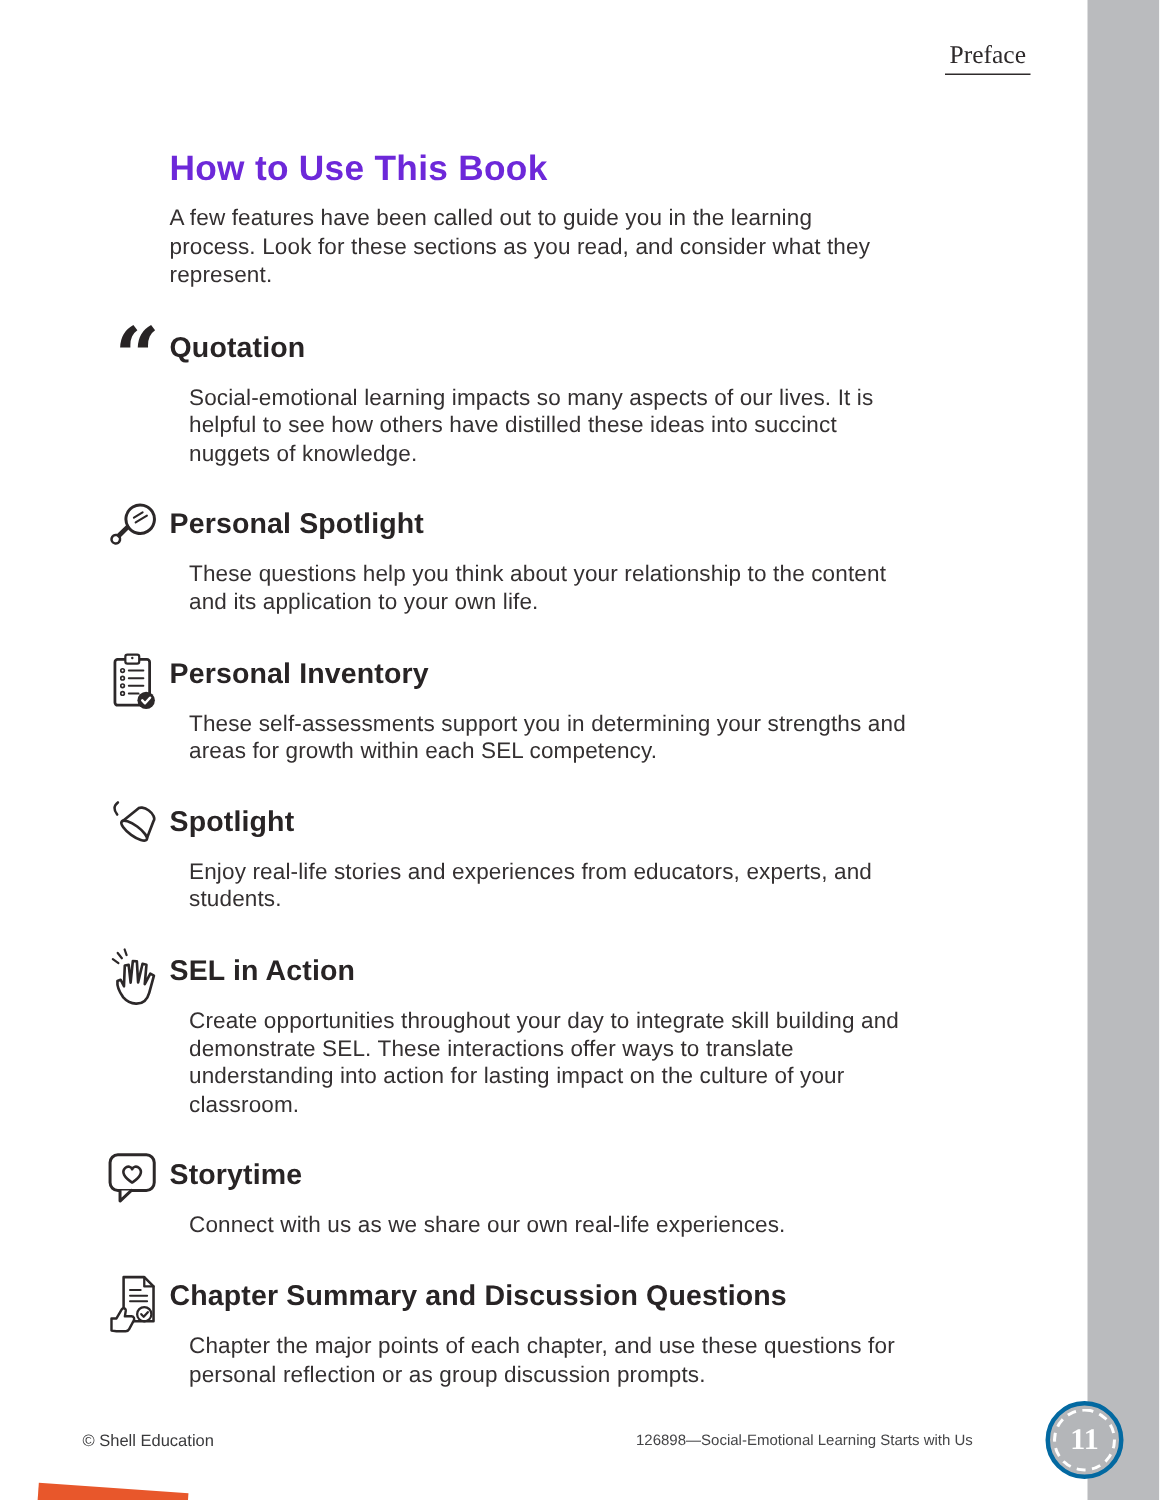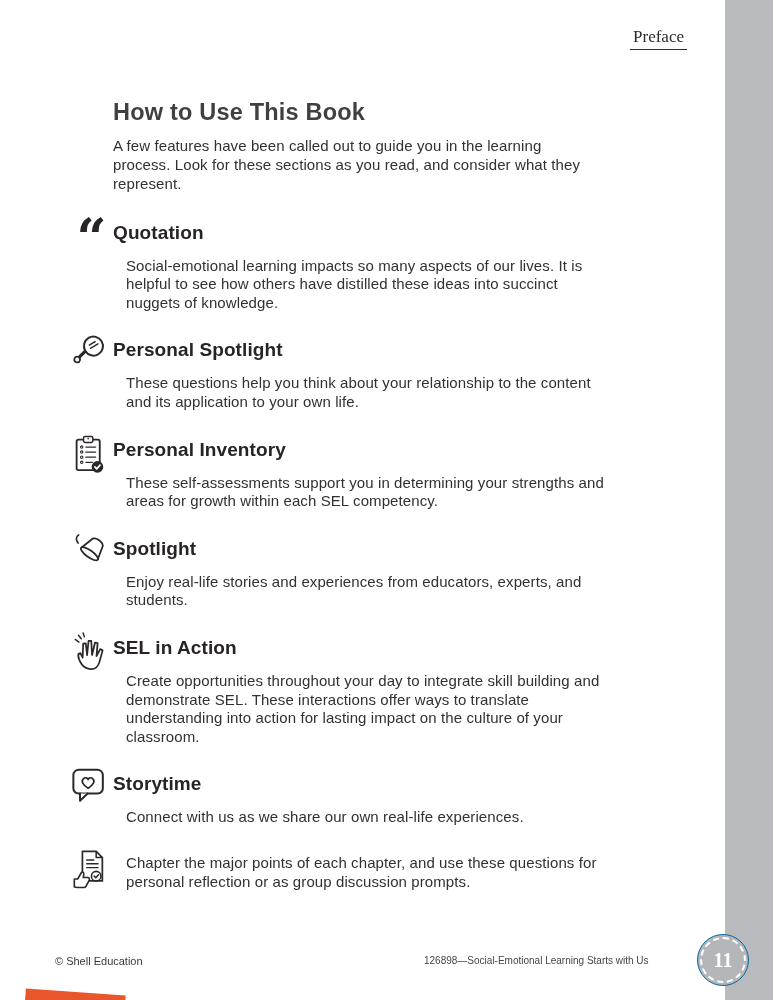--- a/index.html
+++ b/index.html
@@ -11,21 +11,21 @@
     position:absolute; top:0; right:0; width:48px; height:1000px;
     background:var(--graybar,#babbbe);
   }
   .preface {
     position:absolute; top:27px; right:86px;
     font-family:"Liberation Serif", serif; font-size:17px; color:#2e2a2b;
     border-bottom:1.6px solid #2e2a2b; padding:0 3px 2px;
   }
   main { position:absolute; top:99px; left:113px; width:492px; }
   h1 {
-    margin:0 0 11px; font-size:23.5px; font-weight:700; color:#404040;
+    margin:0 0 11px; font-size:23.5px; font-weight:700; color:#6d28d9;
     letter-spacing:.2px;
   }
   .intro { margin:0; font-size:15px; line-height:1.26; width:470px; letter-spacing:.1px; }
   .feature { position:relative; margin-top:27px; }
   .feature:first-child { margin-top:28px; }
   .icon-cell {
     position:absolute; left:-43px; top:-6px; width:40px; height:44px;
     color:#2c2829; display:flex; align-items:flex-start; justify-content:center;
   }
   .icon-cell svg { display:block; }
@@ -33,21 +33,21 @@
     font-family:"DejaVu Serif", serif; font-weight:bold; font-size:52px;
     line-height:.78; color:#282425; letter-spacing:-3px; display:block; margin-top:2px;
   }
   h2 { margin:0 0 5px; font-size:19px; font-weight:700; color:#282425; letter-spacing:.1px; }
   .feature p { margin:13px; font-size:15px; line-height:1.24; width:480px; letter-spacing:.1px; }
   .copyright { position:absolute; left:55px; top:955px; font-size:11px; color:#39393b; }
   .book-id { position:absolute; left:424px; top:955px; font-size:10px; color:#454547; }
   .page-badge {
     position:absolute; left:697px; top:934px; width:52px; height:52px;
     border-radius:50%; background:var(--badge,#b4b6b9);
-    border:1px solid #0369a1; box-sizing:border-box;
+    border:3px solid #0369a1; box-sizing:border-box;
     display:flex; align-items:center; justify-content:center;
   }
   .page-badge::before {
     content:""; position:absolute; inset:2px; border:2px dashed #ffffff; border-radius:50%;
   }
   .page-badge span {
     position:relative; font-family:"Liberation Serif", serif; font-size:20px;
     font-weight:700; color:#ffffff;
   }
   .orange-corner {
@@ -179,20 +179,21 @@
                 <line x1="16.5" y1="12.5" x2="24" y2="12.5" stroke-width="1.4"></line>
                 <line x1="16.5" y1="16.5" x2="28.5" y2="16.5" stroke-width="1.4"></line>
                 <line x1="16.5" y1="20.5" x2="28.5" y2="20.5" stroke-width="1.4"></line>
                 <circle cx="26.5" cy="29.5" r="5" stroke-width="1.6"></circle>
                 <path d="M24.4 29.5 l1.7 1.8 2.9-3.2" stroke-width="1.6"></path>
                 <path d="M3.5 41 v-8.5 h3.5 l3.7-6.3 c0.9-1.6 3-0.8 2.8 1 l-0.6 3.8 h4.6 c1.7 0 2.4 1.6 1.6 3 l-3.2 6 c-0.5 1-1.4 1.5-2.5 1.5 h-6.4 z" stroke-width="1.7" fill="#fff"></path>
               </g>
             </svg>
           </div>
     <div class="text-cell">
+      <h2>Chapter Summary and Discussion Questions</h2>
       <p class="feature-body">Chapter the major points of each chapter, and use these questions for personal reflection or as group discussion prompts.</p>
     </div>
   </section>
 </div>
   </main>
 
   <span class="copyright">© Shell Education</span>
   <span class="book-id">126898—Social-Emotional Learning Starts with Us</span>
 
   <div class="page-badge">

